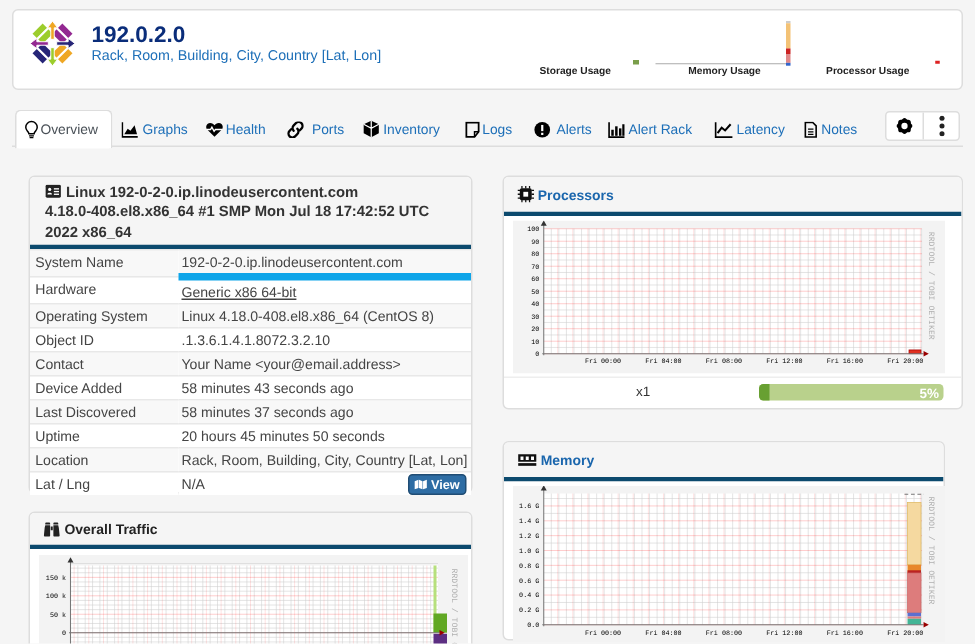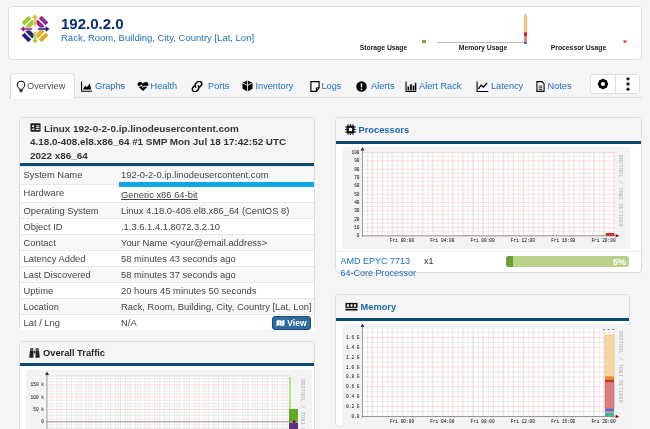--- a/index.html
+++ b/index.html
@@ -148,21 +148,21 @@
         </tr>
         <tr style="background:#fff;">
           <td style="width:99px; padding:2.5px 2px 2.5px 3.5px; border-top:1px solid #e8e8e8; vertical-align:top; line-height:10px;">Object ID</td>
           <td style="position:relative; padding:2.5px 2px 2.5px 2px; border-top:1px solid #e8e8e8; line-height:10px;">.1.3.6.1.4.1.8072.3.2.10</td>
         </tr>
         <tr style="background:#f8f8f8;">
           <td style="width:99px; padding:2.5px 2px 2.5px 3.5px; border-top:1px solid #e8e8e8; vertical-align:top; line-height:10px;">Contact</td>
           <td style="position:relative; padding:2.5px 2px 2.5px 2px; border-top:1px solid #e8e8e8; line-height:10px;">Your Name &lt;your@email.address&gt;</td>
         </tr>
         <tr style="background:#fff;">
-          <td style="width:99px; padding:2.5px 2px 2.5px 3.5px; border-top:1px solid #e8e8e8; vertical-align:top; line-height:10px;">Latency Added</td>
+          <td style="width:99px; padding:2.5px 2px 2.5px 3.5px; border-top:1px solid #e8e8e8; vertical-align:top; line-height:10px;">Device Added</td>
           <td style="position:relative; padding:2.5px 2px 2.5px 2px; border-top:1px solid #e8e8e8; line-height:10px;">58 minutes 43 seconds ago</td>
         </tr>
         <tr style="background:#f8f8f8;">
           <td style="width:99px; padding:2.5px 2px 2.5px 3.5px; border-top:1px solid #e8e8e8; vertical-align:top; line-height:10px;">Last Discovered</td>
           <td style="position:relative; padding:2.5px 2px 2.5px 2px; border-top:1px solid #e8e8e8; line-height:10px;">58 minutes 37 seconds ago</td>
         </tr>
         <tr style="background:#fff;">
           <td style="width:99px; padding:2.5px 2px 2.5px 3.5px; border-top:1px solid #e8e8e8; vertical-align:top; line-height:10px;">Uptime</td>
           <td style="position:relative; padding:2.5px 2px 2.5px 2px; border-top:1px solid #e8e8e8; line-height:10px;">20 hours 45 minutes 50 seconds</td>
         </tr>
@@ -482,21 +482,20 @@
           <text x="0" y="0" text-anchor="middle" font-size="13" font-family="Liberation Mono, monospace" fill="#000">Fri 16:00</text>
         </g>
         <g transform="translate(261.5,95.3) scale(0.345)">
           <text x="0" y="0" text-anchor="middle" font-size="13" font-family="Liberation Mono, monospace" fill="#000">Fri 20:00</text>
         </g>
         <g transform="translate(277,7.5) scale(0.42)">
           <text x="0" y="0" font-size="13" font-family="Liberation Mono, monospace" fill="#b0b0b0" transform="rotate(90)">RRDTOOL / TOBI OETIKER</text>
         </g>
       </svg></div>
   <div class="abs" style="left:0; top:133px; width:305px; height:1px; background:#eee;"></div>
-  <div class="abs" style="left:4.5px; top:137px; font-size:9px; color:#1d6fb8; line-height:12px;">AMD EPYC 7713<br>64-Core Processor</div>
   <div class="abs" style="left:88px; top:137px; font-size:9px; color:#333; line-height:12px;">x1</div>
   <div class="abs" style="left:170px; top:138px; width:123px; height:10.5px; background:#b9d18c; border-radius:3px;">
     <div style="position:absolute; left:0; top:0; width:7px; height:10.5px; background:#68a032; border-radius:3px 0 0 3px;"></div>
     <div style="position:absolute; right:3px; top:0.5px; font-size:9px; font-weight:bold; color:#fff; line-height:10px;">5%</div>
   </div>
 </div>
 
 <div class="panel" style="left:335px; top:294px; width:295px; height:133px;">
   <div class="phead" style="height:26px; padding:6.5px 9px; font-size:9.3px; font-weight:bold; color:#1a66ad;">
     <span id="ic-mem" style="position:relative; top:0px; margin-right:2.5px;"><svg width="13" height="9" viewBox="0 0 14 10">

